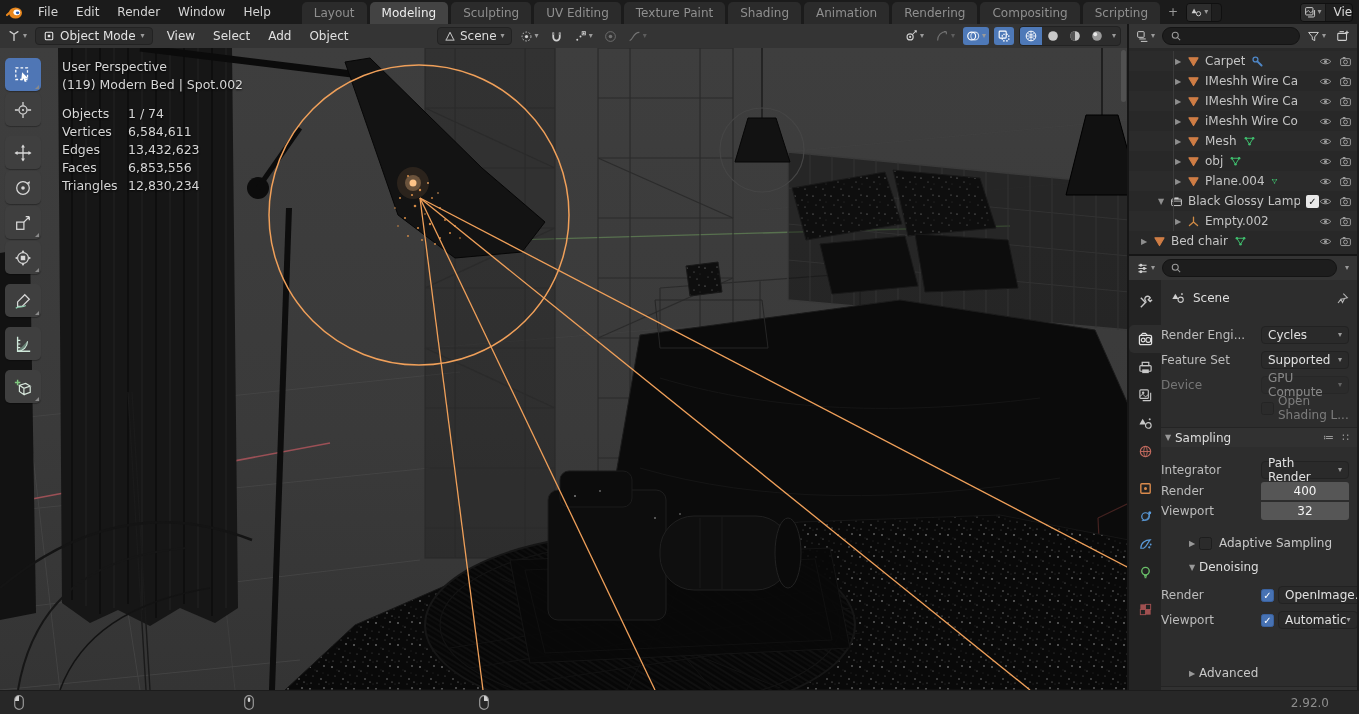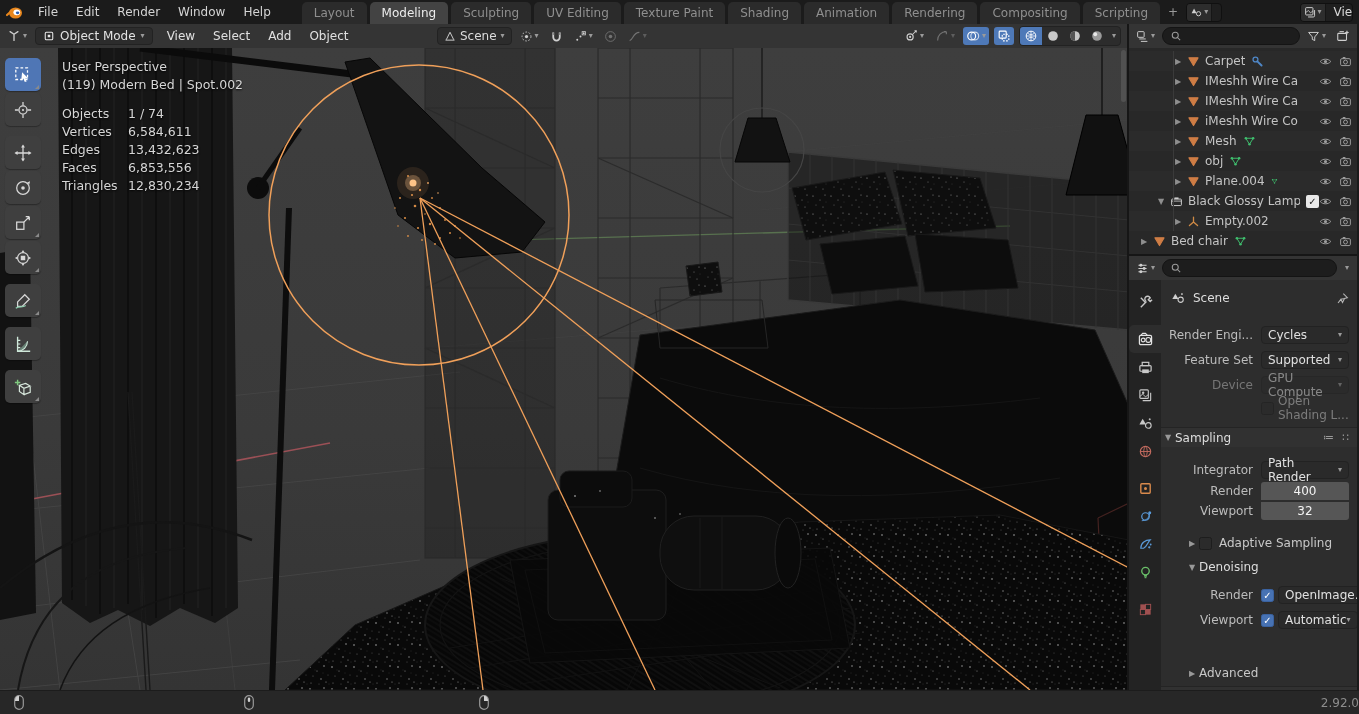--- a/index.html
+++ b/index.html
@@ -80,38 +80,38 @@
   
   .props { flex:1; display:flex; flex-direction:column; background:#2d2d2d; }
   .pr-header { height:24px; background:#343434; display:flex; align-items:center; padding:0 4px; gap:4px; flex:none; }
   .pr-main { flex:1; display:flex; overflow:hidden; }
   .ptabs { width:32px; background:#232323; display:flex; flex-direction:column; align-items:stretch; padding-top:8px; flex:none; }
   .ptab { height:28px; display:flex; align-items:center; justify-content:center; color:#b5b5b5; }
   .ptab.active { background:#2d2d2d; border-radius:5px 0 0 5px; }
   .ptab-gap { height:9px; }
   .pbody { position:relative; flex:1; overflow:hidden; }
   .prow { position:absolute; left:0; right:0; height:20px; display:flex; align-items:center; }
-  .plabel { width:100px; text-align:right; padding-right:8px; color:#bcbcbc; flex:none; }
+  .plabel { width:100px; padding-right:8px; color:#bcbcbc; flex:none; }
   .pwz { flex:1; margin-right:8px; display:flex; align-items:center; gap:4px; }
   .dd { flex:1; height:18px; background:#2a2a2a; border:1px solid #222; border-radius:4px; display:flex; align-items:center; padding:0 6px; color:#e0e0e0; }
   .dd .caret { margin-left:auto; }
   .numf { flex:1; height:18px; background:#565656; border-radius:3px; color:#f4f4f4; display:flex; align-items:center; justify-content:center; }
   .cb { width:13px; height:13px; background:#2b2b2b; border:1px solid #1d1d1d; border-radius:2.5px; flex:none; color:#fff; font-size:10px; line-height:12px; text-align:center; }
   .cb.on { background:#4772b3; border-color:#3a62a0; }
   .disabled { opacity:.5; }
   .sec-arrow { width:14px; font-size:8px; color:#999; text-align:center; flex:none; }
   .sec-title { color:#dedede; }
   .sec-icons { margin-left:auto; margin-right:8px; color:#9a9a9a; display:flex; gap:8px; font-size:11px; }
   .phead { border-top:1px solid #242424; background:#313131; }
   .pin { margin-left:auto; margin-right:8px; color:#b5b5b5; }
 
   
   .statusbar { height:24px; background:#272727; border-top:1px solid #1c1c1c; display:flex; align-items:center; color:#8d8d8d; }
   .mouse-hint { display:flex; align-items:center; }
-  .version { margin-left:auto; padding-right:0; color:#8d8d8d; }
+  .version { margin-left:auto; padding-right:30px; color:#8d8d8d; }
 
   svg.oi { display:block; }
 </style>
 </head>
 <body>
 
 <svg width="0" height="0" style="position:absolute">
   <defs>
     <symbol id="i-eye" viewBox="0 0 16 16">
         <path d="M1.5 8 C4.5 4.2 11.5 4.2 14.5 8 C11.5 11.8 4.5 11.8 1.5 8 Z" fill="none" stroke="currentColor" stroke-width="1.2"></path>

